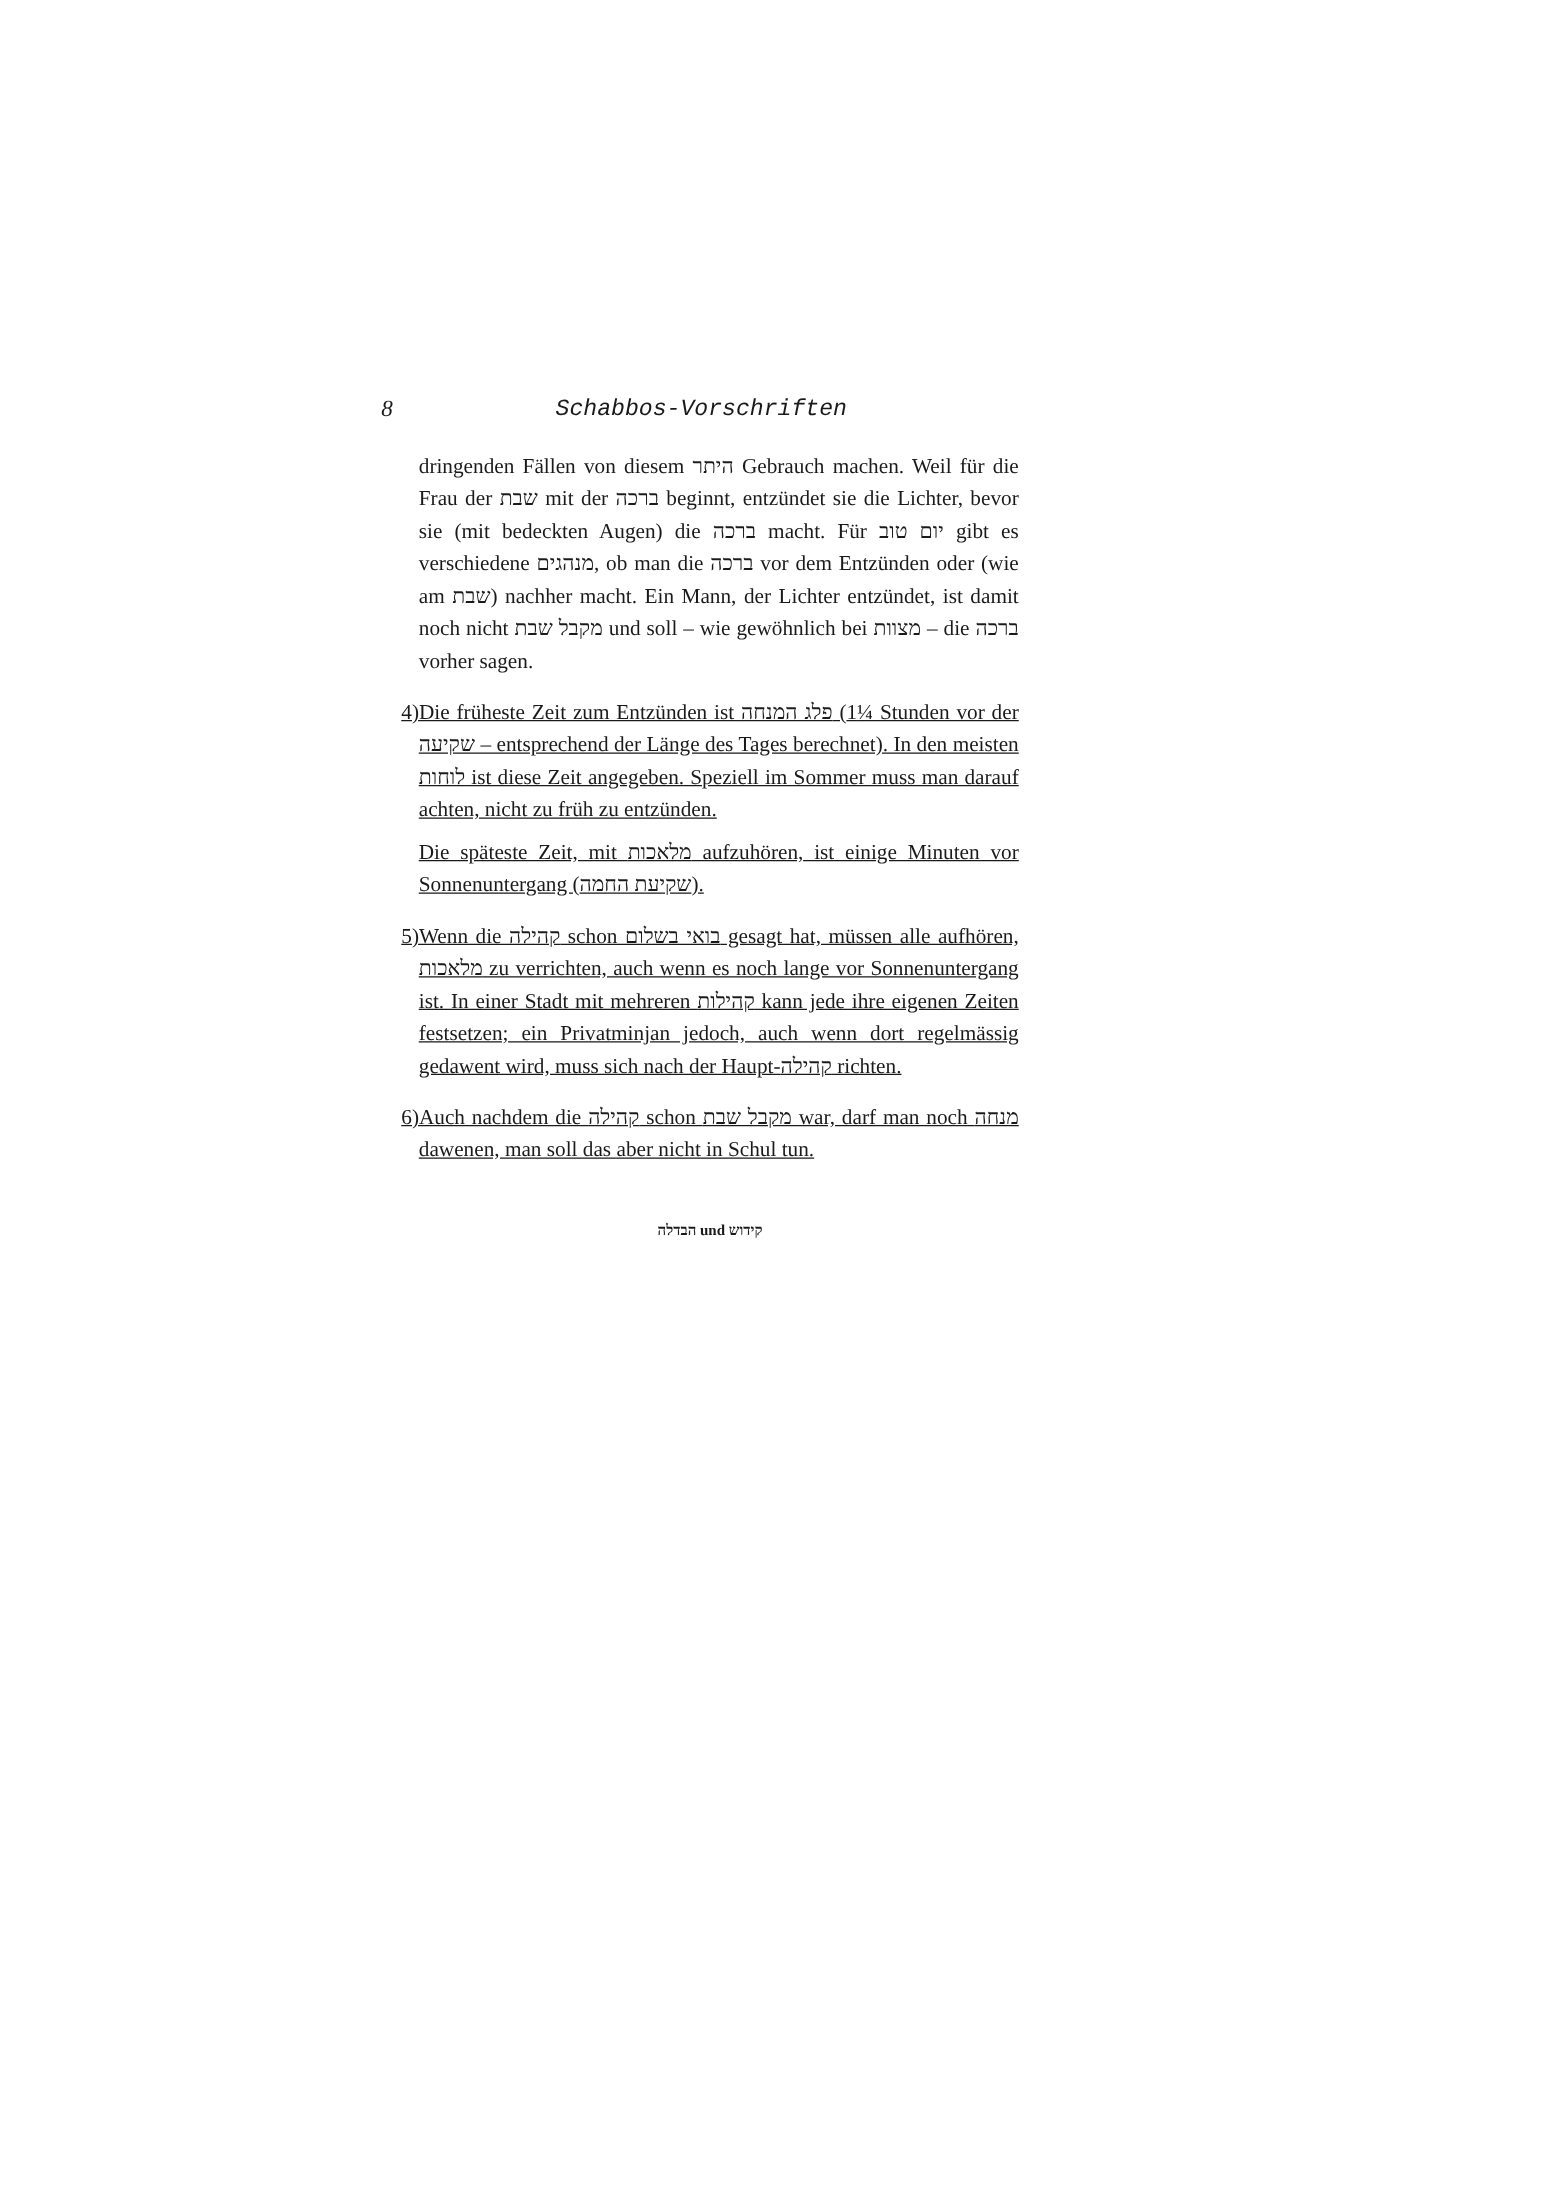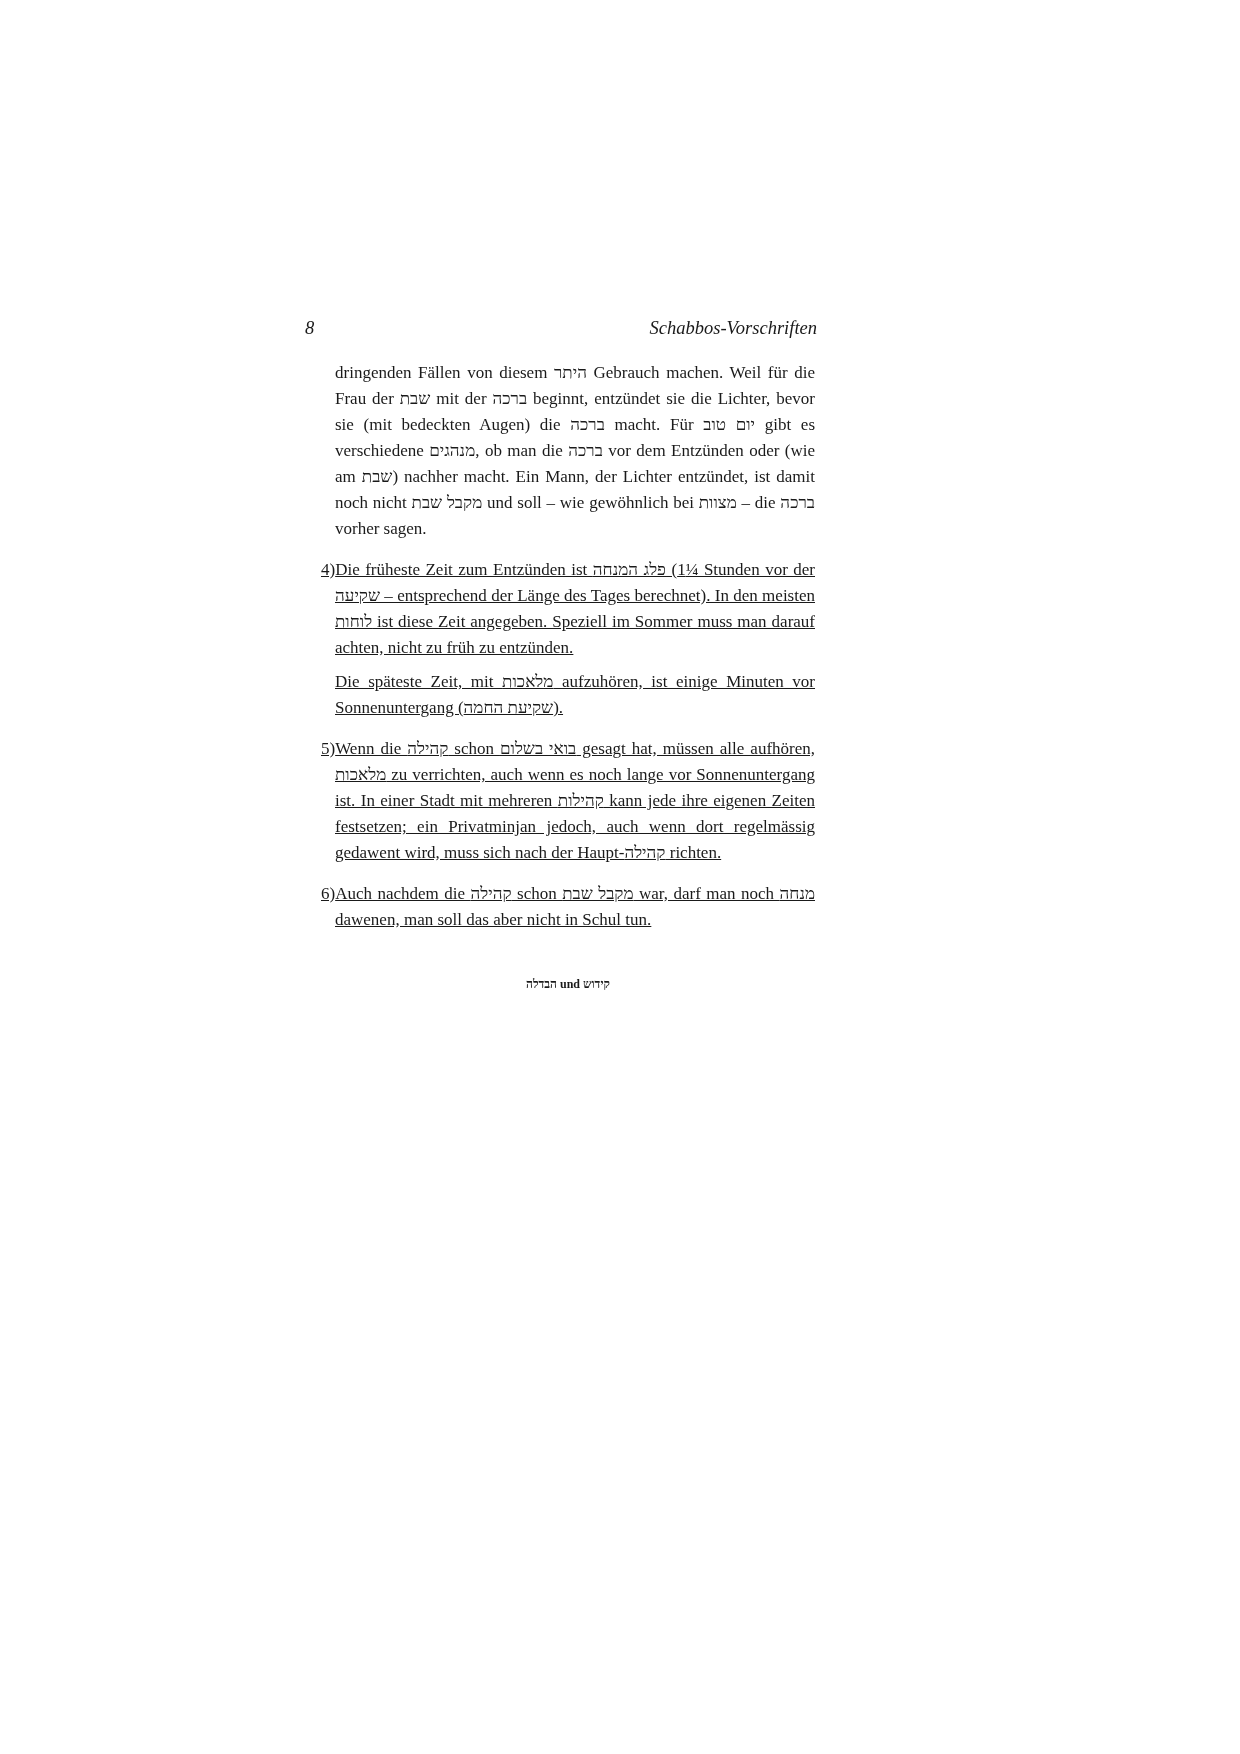--- a/index.html
+++ b/index.html
@@ -26,21 +26,22 @@
     font-size: 18.5px;
     line-height: 24px;
   }
   .pagenum {
     position: absolute;
     left: 0;
     top: 0;
   }
   .running-title {
     display: block;
-    text-align: right;
+    text-align: center;
+    font-family: Liberation Mono, monospace;
   }
   .column {
     position: absolute;
     top: 360px;
     left: 321px;
     width: 494px;
     font-size: 17px;
     line-height: 26px;
   }
   .para {

